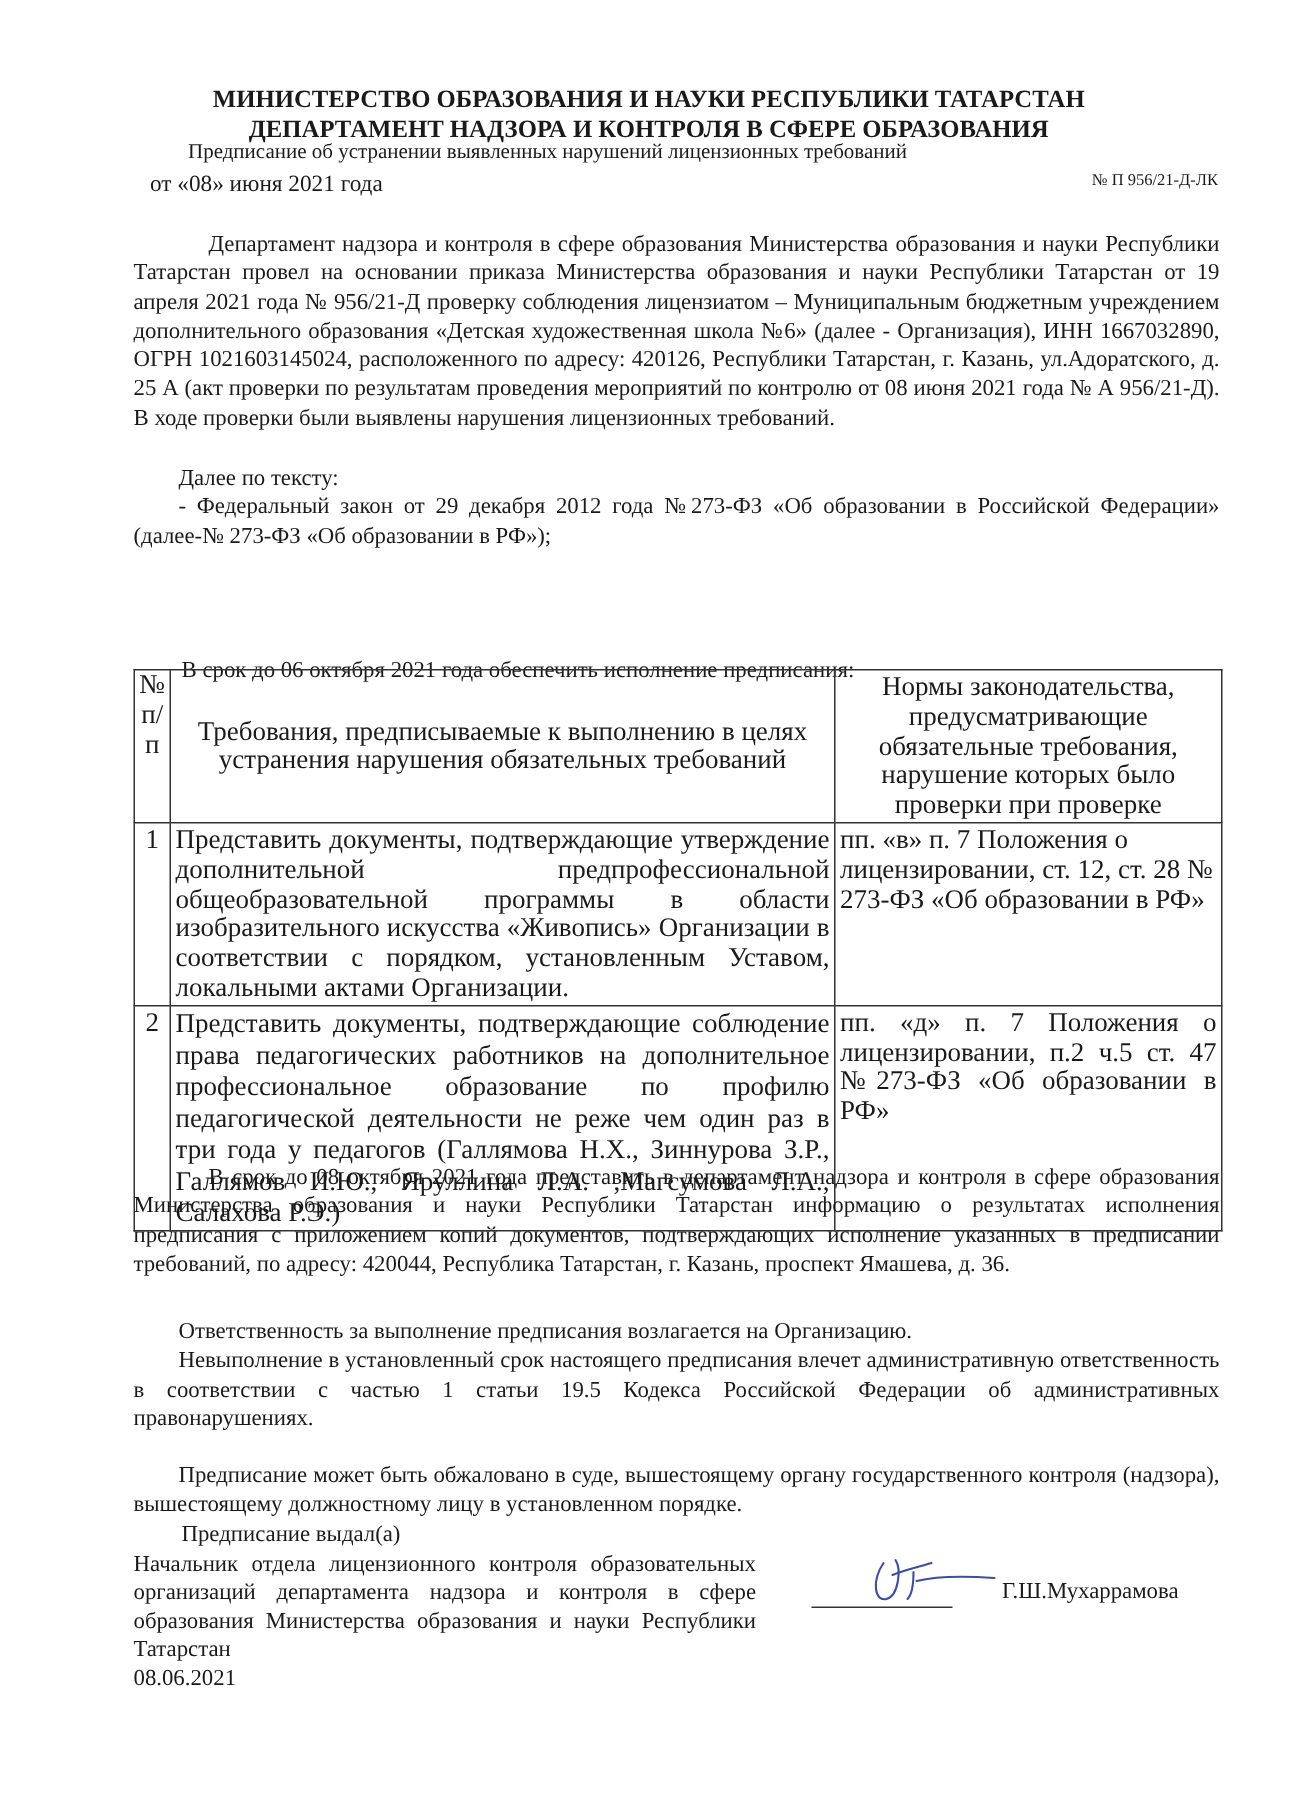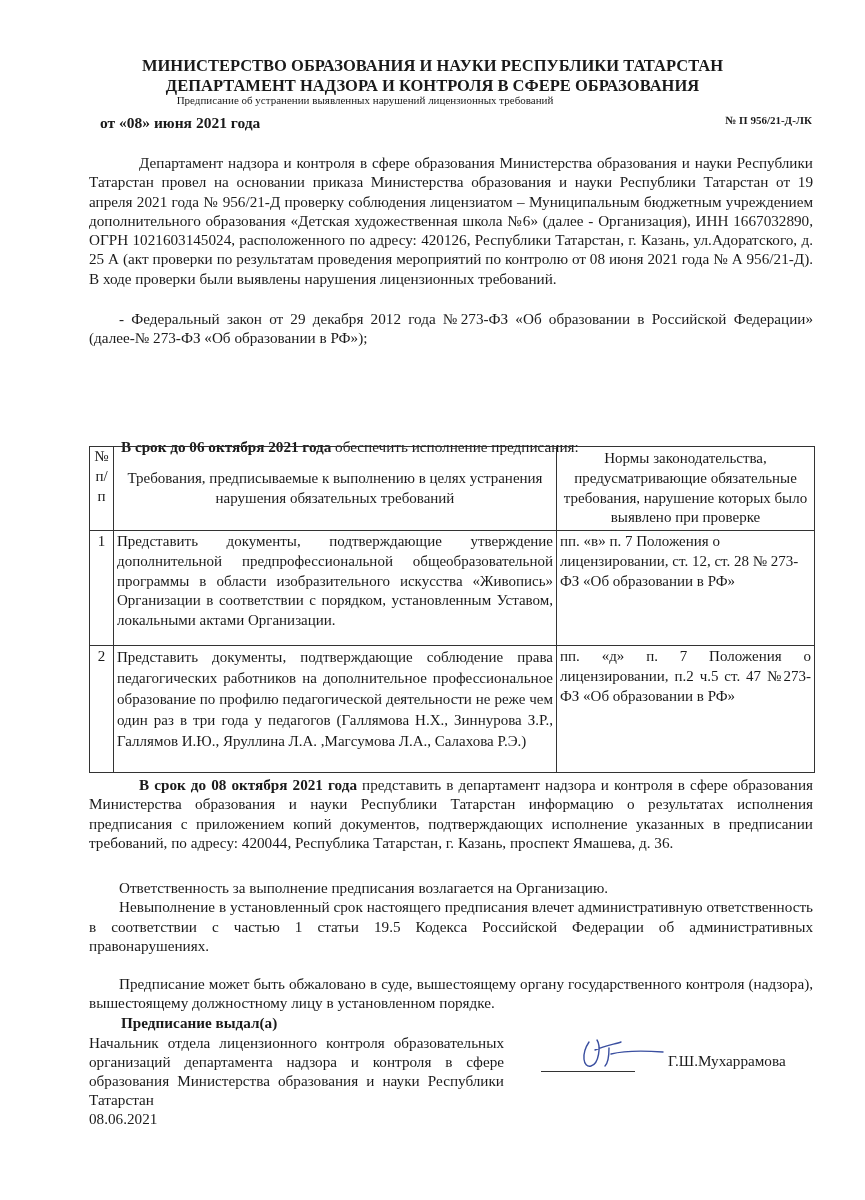--- a/index.html
+++ b/index.html
@@ -1,28 +1,28 @@
 <!DOCTYPE html>
 <html><head>
 <meta charset="utf-8">
 <style>
   html, body { margin: 0; padding: 0; background: #fff; }
   body { width: 865px; height: 1200px; position: relative; overflow: hidden;
          font-family: "Liberation Serif", serif; color: #1a1a1a; font-size: 15.2px; }
   .abs { position: absolute; }
   .hdr { left: 0; width: 865px; text-align: center; font-weight: bold; font-size: 16.5px; line-height: 20px; margin-top: 16px; }
-  .title { left: 0; width: 730px; text-align: center; font-size: 11px; }
-  .bold { font-weight: bold; }
+  .title { left: 0; width: 730px; text-align: center; font-size: 14px; }
+  .bold { font-weight: normal; }
   .para { left: 89px; width: 724px; line-height: 19.3px; text-align: justify; }
   .para p { margin: 0; }
   .ind { text-indent: 50px; }
   .ind2 { text-indent: 30px; }
   .ind3 { text-indent: 25px; }
   table.tbl { position: absolute; left: 89px; top: 446px; width: 725px; border-collapse: collapse; table-layout: fixed; }
-  table.tbl td { border: 1.5px solid #333; vertical-align: top; padding: 1px 3px; line-height: 19.8px; font-size: 15px; }
+  table.tbl td { border: 1.5px solid #333; vertical-align: top; padding: 1px 3px; line-height: 19.8px; font-size: 18px; }
   table.tbl td.c { text-align: center; vertical-align: middle; }
   table.tbl td.j { text-align: justify; text-align-last: left; }
   .hdcell { line-height: 22px; }
   .sig-left { left: 89px; width: 415px; line-height: 19px; text-align: justify; }
   .sig-line { left: 541px; top: 1071px; width: 94px; border-top: 1px solid #333; }
   .signature { left: 575px; top: 1036px; width: 90px; height: 40px; }
 </style>
 </head>
 <body>
 
@@ -31,38 +31,39 @@
 
 <div class="abs title" style="top:94px;">Предписание об устранении выявленных нарушений лицензионных требований</div>
 <div class="abs bold" style="left:100px; top:114px; font-size:15.5px;">от «08» июня 2021 года</div>
 <div class="abs bold" style="left:612px; top:114px; width:200px; text-align:right; font-size:11px;">№ П 956/21-Д-ЛК</div>
 
 <div class="abs para" style="top:153px;">
   <p class="ind">Департамент надзора и контроля в сфере образования Министерства образования и науки Республики Татарстан провел на основании приказа Министерства образования и науки Республики Татарстан от 19 апреля 2021 года № 956/21-Д проверку соблюдения лицензиатом – Муниципальным бюджетным учреждением дополнительного образования «Детская художественная школа №6» (далее - Организация), ИНН 1667032890, ОГРН 1021603145024, расположенного по адресу: 420126, Республики Татарстан, г. Казань, ул.Адоратского, д. 25 А (акт проверки по результатам проведения мероприятий по контролю от 08 июня 2021 года № А 956/21-Д). В ходе проверки были выявлены нарушения лицензионных требований.</p>
 </div>
 
 <div class="abs para" style="top:309px;">
+  <p class="ind2 bold">Далее по тексту:</p>
   <p class="ind2">-  Федеральный закон от 29 декабря 2012 года №273-ФЗ «Об образовании в Российской Федерации» (далее-№ 273-ФЗ «Об образовании в РФ»);</p>
 </div>
 
 <div class="abs" style="left:121px; top:438px;">
   <span class="bold">В срок до 06 октября 2021 года</span><span> обеспечить исполнение предписания:</span>
 </div>
 
 <table class="tbl">
   <colgroup>
     <col style="width:24px">
     <col style="width:443px">
     <col style="width:258px">
   </colgroup>
   <tbody>
       <tr style="height:84px;">
     <td class="c hdcell" style="vertical-align:top; padding:0 1px;">№ п/ п</td>
     <td class="c">Требования, предписываемые к выполнению в целях устранения нарушения обязательных требований</td>
-    <td class="c">Нормы законодательства, предусматривающие обязательные требования, нарушение которых было выявлено при проверке</td>
+    <td class="c">Нормы законодательства, предусматривающие обязательные требования, нарушение которых было проверки при проверке</td>
   </tr>
   <tr style="height:115px;">
     <td class="c" style="vertical-align:top;">1</td>
     <td class="j">Представить документы, подтверждающие утверждение дополнительной предпрофессиональной общеобразовательной программы в области изобразительного искусства «Живопись» Организации в соответствии с порядком, установленным Уставом, локальными актами Организации.</td>
     <td>пп. «в» п. 7 Положения о лицензировании, ст. 12, ст. 28 № 273-ФЗ «Об образовании в РФ»</td>
   </tr>
   <tr style="height:127px;">
     <td class="c" style="vertical-align:top;">2</td>
     <td class="j" style="line-height:21px;">Представить документы, подтверждающие соблюдение права педагогических работников на дополнительное профессиональное образование по профилю педагогической деятельности не реже чем один раз в три года у педагогов (Галлямова Н.Х., Зиннурова З.Р.,  Галлямов И.Ю., Яруллина Л.А. ,Магсумова Л.А.,  Салахова Р.Э.)</td>
     <td class="j">пп. «д» п. 7 Положения о лицензировании, п.2 ч.5 ст. 47 №273-ФЗ «Об образовании в РФ»</td>

